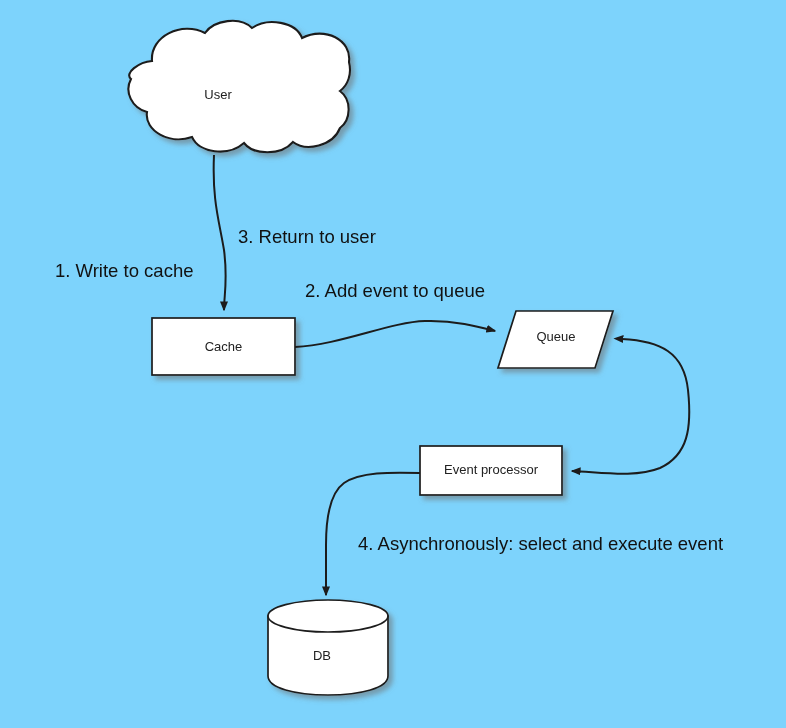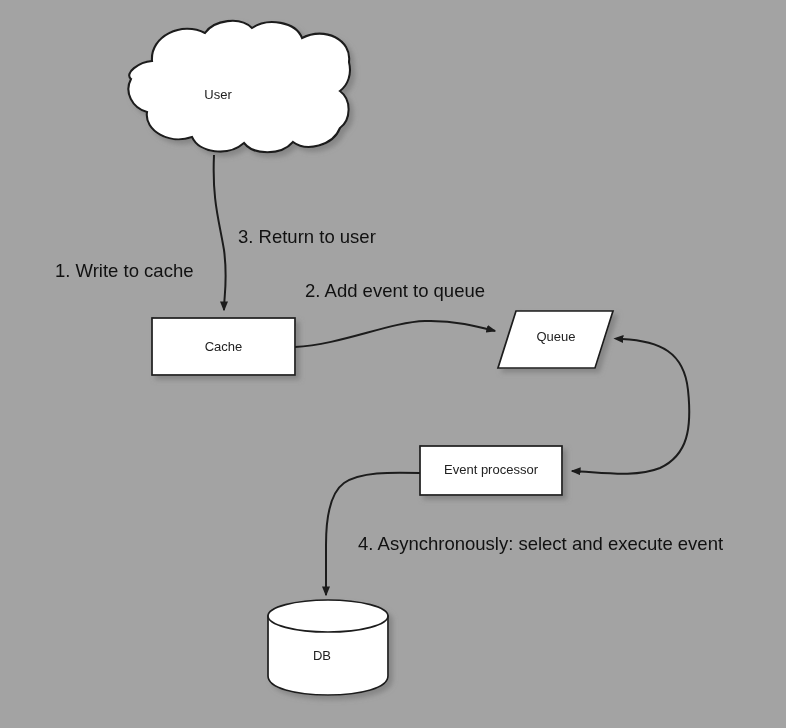--- a/index.html
+++ b/index.html
@@ -11,21 +11,21 @@
     width: 786px;
     height: 728px;
     font-family: "Liberation Sans", sans-serif;
     color: #1a1a1a;
     overflow: hidden;
   }
   #diagram-canvas {
     position: relative;
     width: 786px;
     height: 728px;
-    background: #a3a3a3;
+    background: #7dd3fc;
   }
   svg.diagram-svg {
     position: absolute;
     top: 0;
     left: 0;
     width: 786px;
     height: 728px;
   }
   .node-label {
     font-family: "Liberation Sans", sans-serif;

